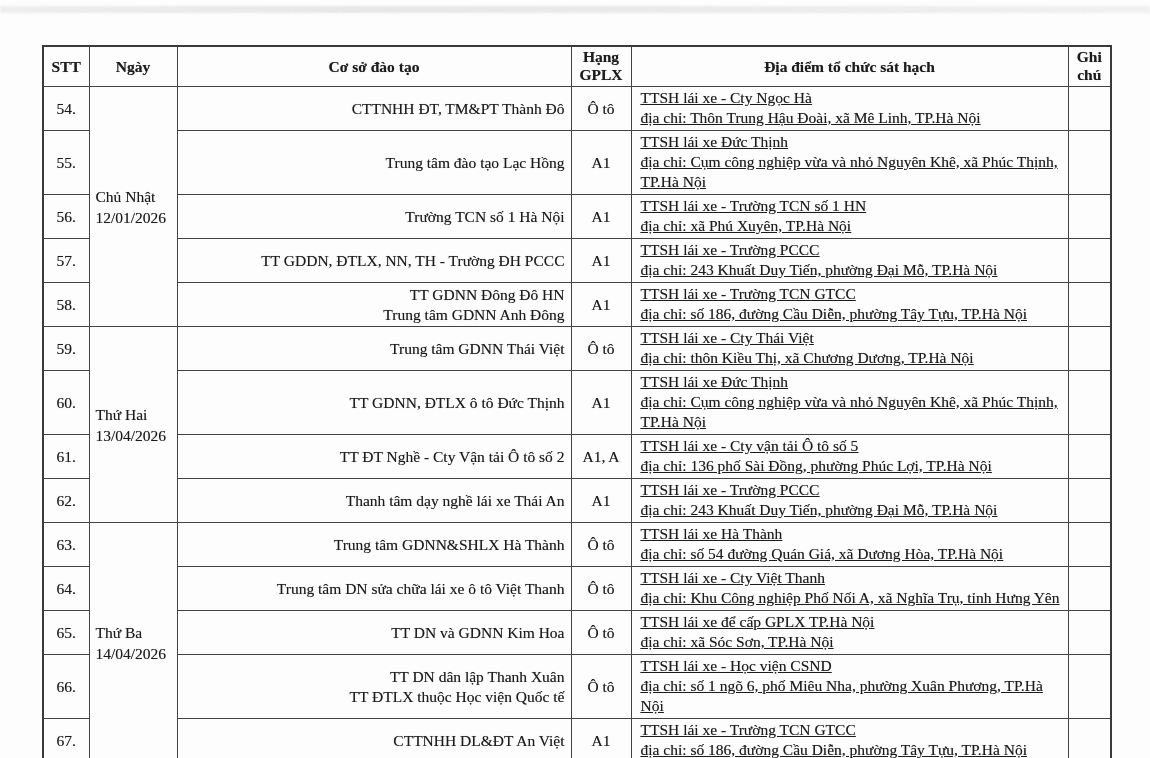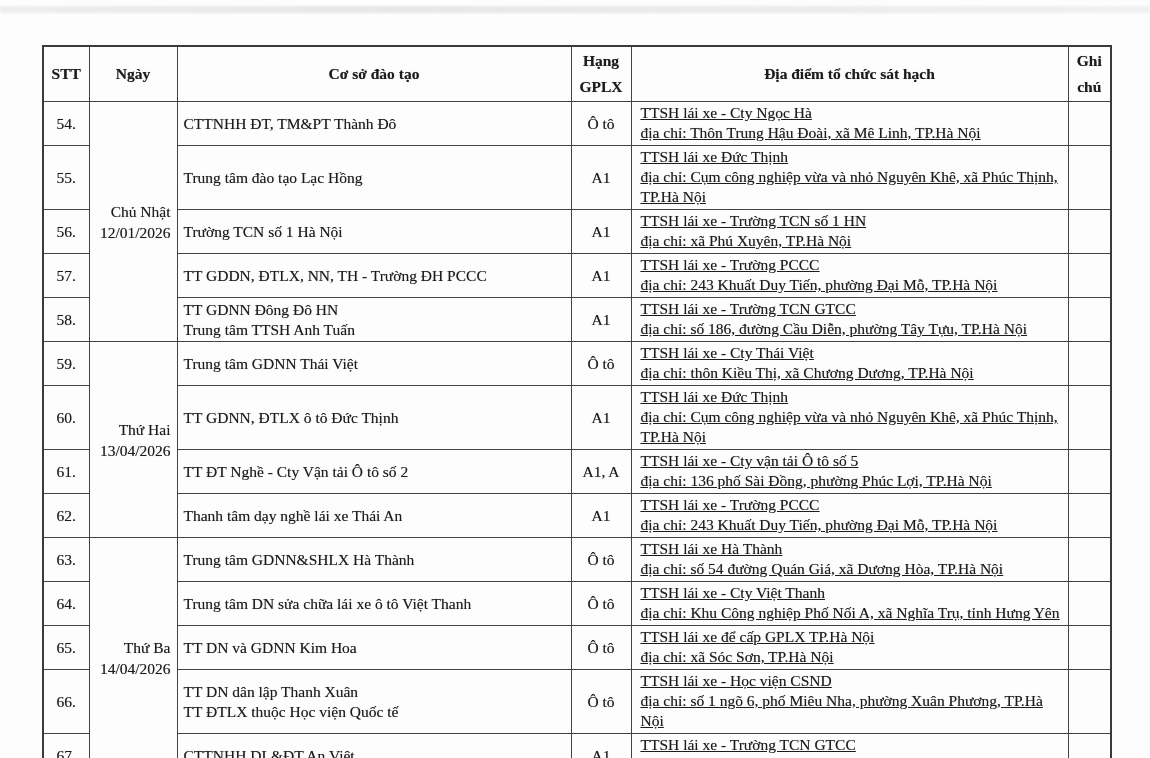--- a/index.html
+++ b/index.html
@@ -33,24 +33,24 @@
     padding:1px 6px;
     overflow:hidden;
   }
   .schedule th{
     font-weight:bold;
     text-align:center;
     vertical-align:middle;
     height:33px;
     padding:1px 2px;
   }
-  .pre{white-space:pre-line;line-height:26px;display:inline-block;}
+  .pre{white-space:pre-line;line-height:18px;display:inline-block;}
   td.stt{ text-align:center; vertical-align:middle;margin-left:20px; }
-  td.date{ text-align:right; vertical-align:middle; line-height:21px; }
-  td.facility{ text-align:left; vertical-align:middle; }
+  td.date{ text-align:left; vertical-align:middle; line-height:21px; }
+  td.facility{ text-align:right; vertical-align:middle; }
   td.klass{ text-align:center; vertical-align:middle; }
   td.location{ text-align:left; vertical-align:top; padding:1px 8px 2px 9px;text-decoration:underline; }
   td.note{ }
 </style>
 </head>
 <body>
 
 <div class="page">
   <div class="scan-artifact"></div>
 
@@ -125,21 +125,21 @@
           <td class="location">
             <div>TTSH lái xe - Trường PCCC</div>
             <div>địa chỉ: 243 Khuất Duy Tiến, phường Đại Mỗ, TP.Hà Nội</div>
           </td>
           <td class="note"></td>
         </tr>
         <tr>
           <td class="stt">58.</td>
           <td class="facility">
             <div>TT GDNN Đông Đô HN</div>
-            <div>Trung tâm TTSH Anh Tuấn</div>
+            <div>Trung tâm GDNN Anh Đông</div>
           </td>
           <td class="klass">A1</td>
           <td class="location">
             <div>TTSH lái xe - Trường TCN GTCC</div>
             <div>địa chỉ: số 186, đường Cầu Diễn, phường Tây Tựu, TP.Hà Nội</div>
           </td>
           <td class="note"></td>
         </tr>
         <tr>
           <td class="stt">59.</td>

